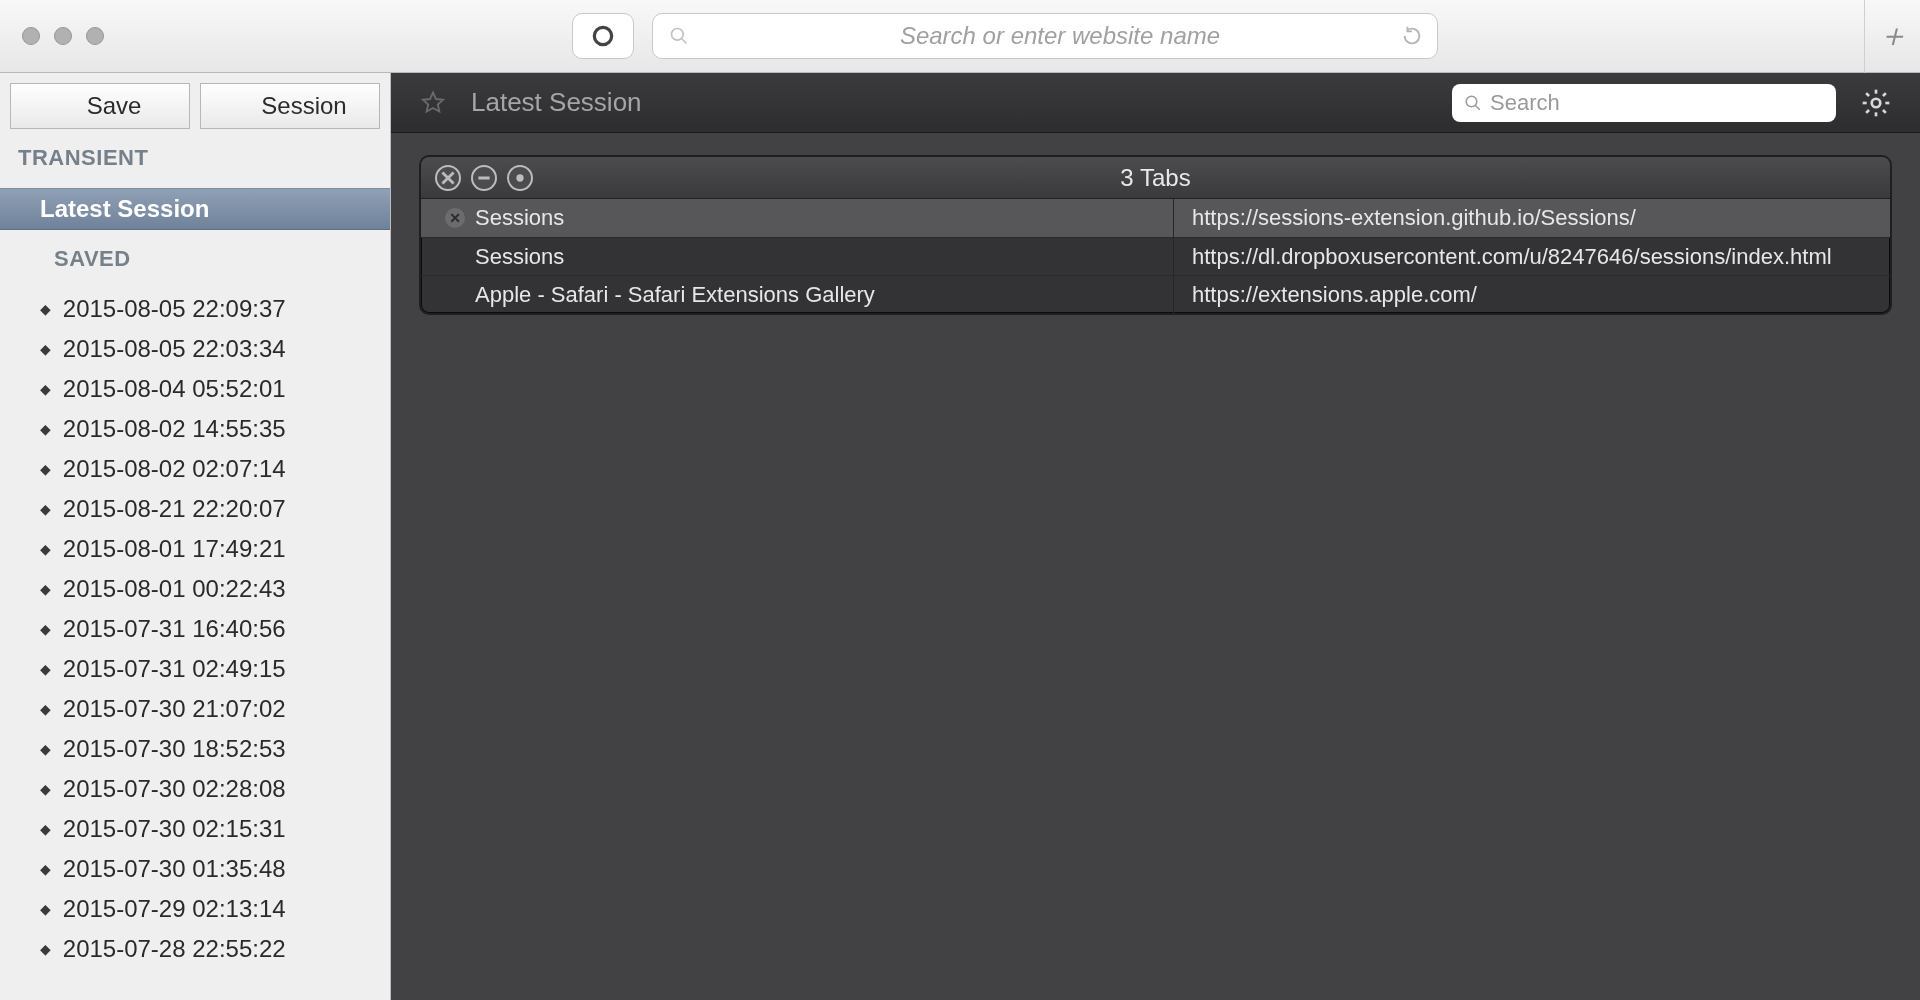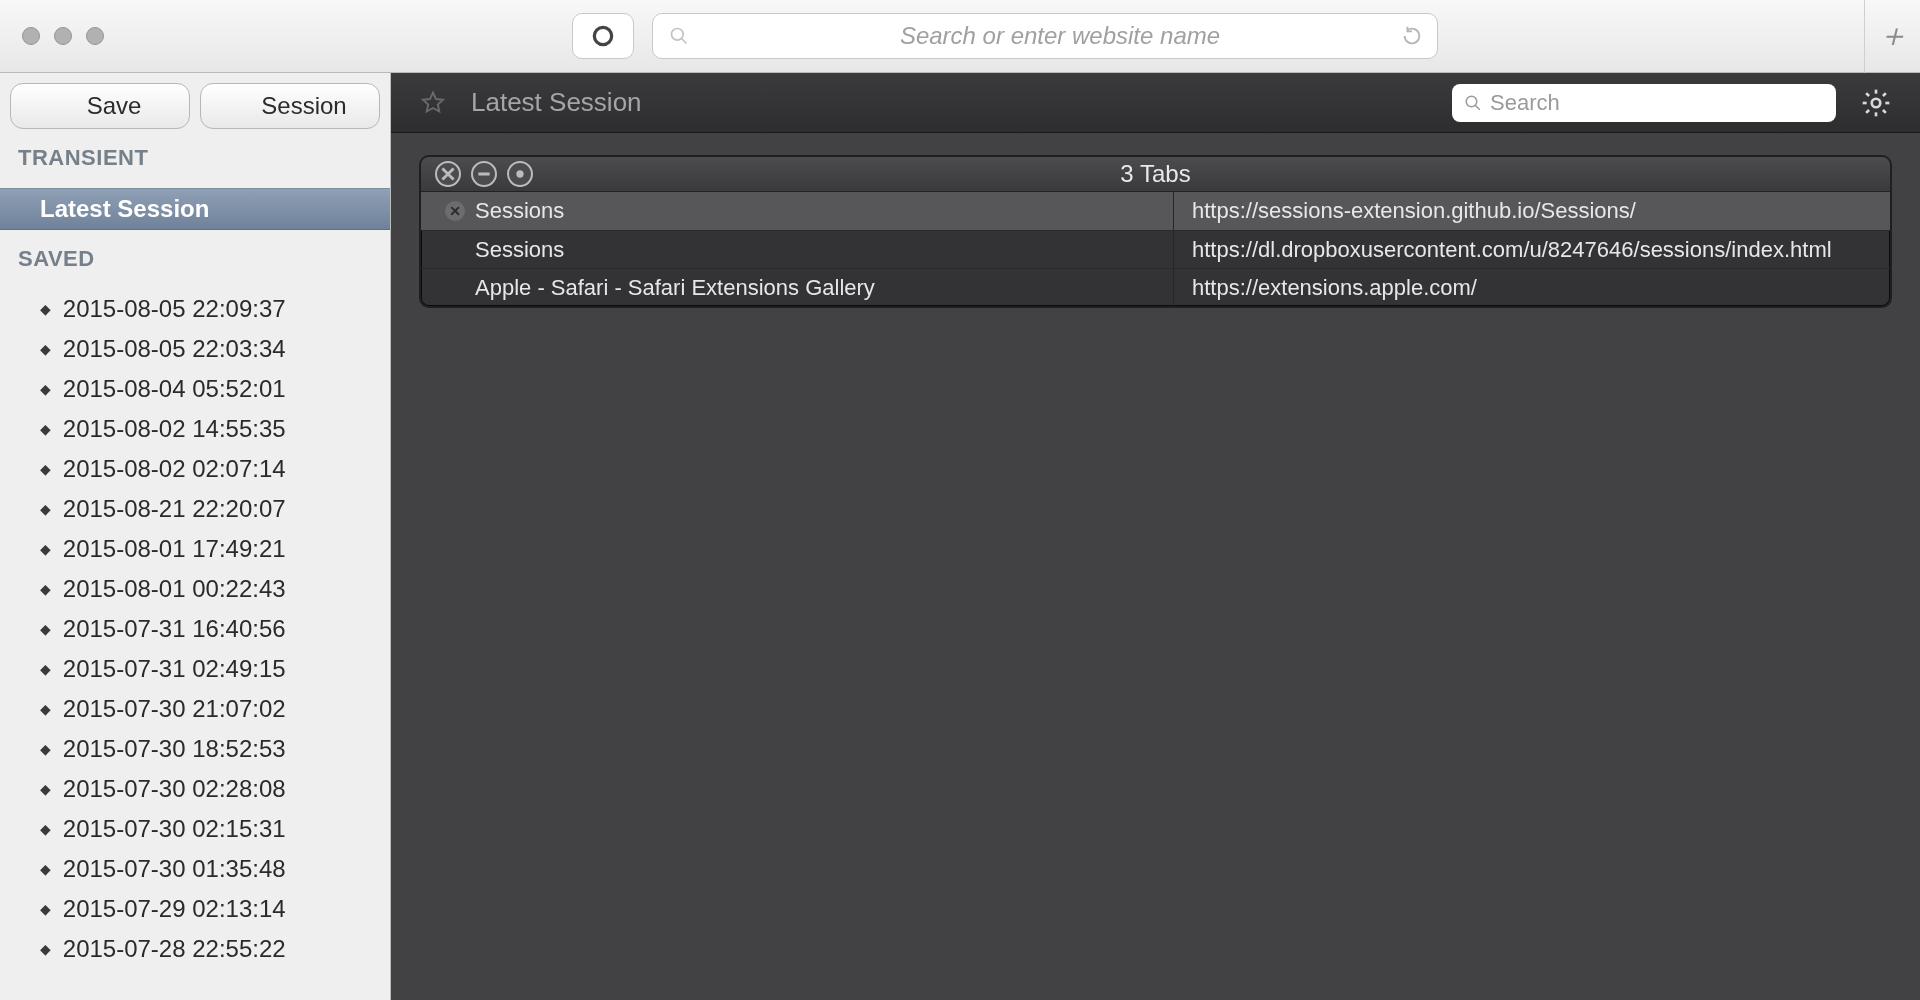--- a/index.html
+++ b/index.html
@@ -41,21 +41,21 @@
   
   .app { display:flex; height:calc(1000px - 73px); }
 
   
   .sidebar {
     width:391px; background:#efefef; border-right:1px solid #bdbdbd;
     display:flex; flex-direction:column;
   }
   .sb-buttons { display:flex; gap:10px; padding:10px 10px 10px 10px; }
   .sb-btn {
-    flex:1; height:46px; border-radius:13px;
+    flex:1; height:46px; border-radius:0;
     background:linear-gradient(#ffffff,#e9e9e9);
     border:1px solid #b7b7b7; font-size:24px; color:#2b2b2b;
     box-shadow:inset 0 1px 0 #fff;
     padding-left:28px;
   }
   .sb-section-h {
     padding:6px 18px 17px; font-size:22px; font-weight:700; color:#75808b; letter-spacing:.5px;
   }
   .sb-item {
     padding:6px 18px 6px 40px; font-size:24px; color:#2a2a2a; cursor:default;
@@ -88,21 +88,21 @@
     display:flex; align-items:center; padding:0 12px; gap:8px; color:#9a9a9a; font-size:22px;margin-left:32px;
   }
   .gear { color:#d8d8d8; }
 
   .panel {
     margin:22px 28px 0; border:2px solid #1f1f20; border-radius:10px;
     background:#333335; overflow:hidden;
     box-shadow:0 0 0 1px #0b0b0b inset;
   }
   .panel-head {
-    height:35px; background:linear-gradient(#4c4c4e,#3a3a3c);
+    height:42px; background:linear-gradient(#4c4c4e,#3a3a3c);
     border-bottom:1px solid #222; display:flex; align-items:center;
     padding:0 14px; position:relative;
   }
   .panel-head .winbtns { display:flex; gap:10px; }
   .wb { width:26px; height:26px; border-radius:50%; background:#4c4c4e; border:2px solid #bcbcbe; display:flex; align-items:center; justify-content:center; }
   .wb svg { width:14px; height:14px; }
   .tabs-count {
     position:absolute; left:0; right:0; text-align:center;
     color:#e9e9ea; font-size:24px; pointer-events:none;
   }
@@ -164,21 +164,21 @@
     <div class="sb-buttons">
       <button class="sb-btn">Save</button>
       <button class="sb-btn">Session</button>
     </div>
 
     <div class="sb-section-h">TRANSIENT</div>
     <div class="sb-item sel">
       <span>Latest Session</span>
     </div>
 
-    <div class="sb-section-h" style="margin-top:10px;">SAVED</div>
+    <div class="sb-section-h" style="margin-top:10px;margin-left:36px;">SAVED</div>
 
     <div class="sb-list" id="saved-list">
         <div class="sb-item">
           <span class="dia">◆</span>
           <span>2015-08-05 22:09:37</span>
         </div>
         <div class="sb-item">
           <span class="dia">◆</span>
           <span>2015-08-05 22:03:34</span>
         </div>

